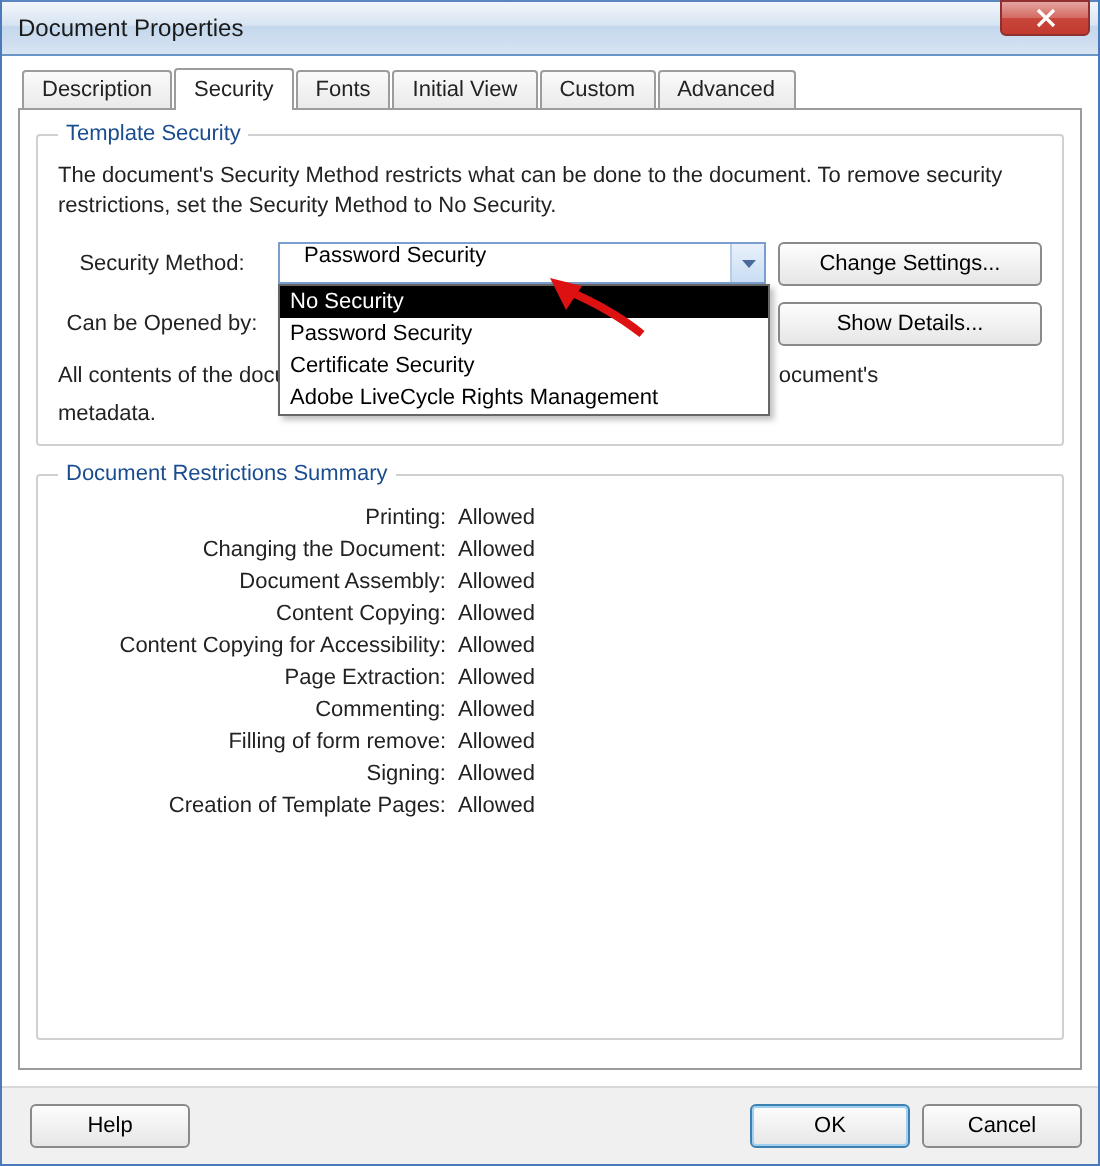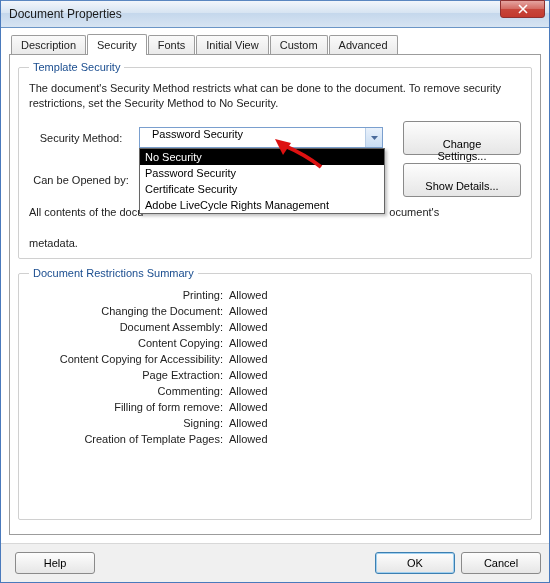--- a/index.html
+++ b/index.html
@@ -162,29 +162,29 @@
     padding: 2px 5px;
     color: #000;
     cursor: pointer;
   }
   .combo-drop .opt.selected {
     background: #000;
     color: #fff;
   }
   .side-btn {
     margin-left: auto;
-    width: 118px;
+    width: 132px;
     height: 22px;
     border: 1px solid #8a8a8a;
     border-radius: 3px;
     background: linear-gradient(to bottom, #fdfdfd, #e6e6e6);
     color: #000;
     font-size: 11px;
     cursor: pointer;
-    padding: 16px;
+    padding: 4px;
   }
   .meta-text {
     color: #222;
     margin-top: 4px;
     line-height: 1.35;
   }
   .restrictions {
     margin-top: 2px;
   }
   .restrict-row {
@@ -288,21 +288,21 @@
           <div class="label">Can be Opened by:</div>
           <div style="width:244px;"></div>
           <button class="side-btn">Show Details...</button>
         </div>
 
         <div class="meta-text" style="display:flex;">
           <span>All contents of the docu</span>
           <span style="width:246px; display:inline-block;"></span>
           <span>ocument's</span>
         </div>
-        <div class="meta-text" style="margin-top:16px;">metadata.</div>
+        <div class="meta-text" style="margin-top:4px;">metadata.</div>
       </fieldset>
 
       <fieldset class="group" style="flex:1;">
         <legend>Document Restrictions Summary</legend>
         <div class="restrictions">
           <div class="restrict-row">
               <div class="rlabel">Printing:</div>
               <div class="rval">Allowed</div>
             </div>
           <div class="restrict-row">

